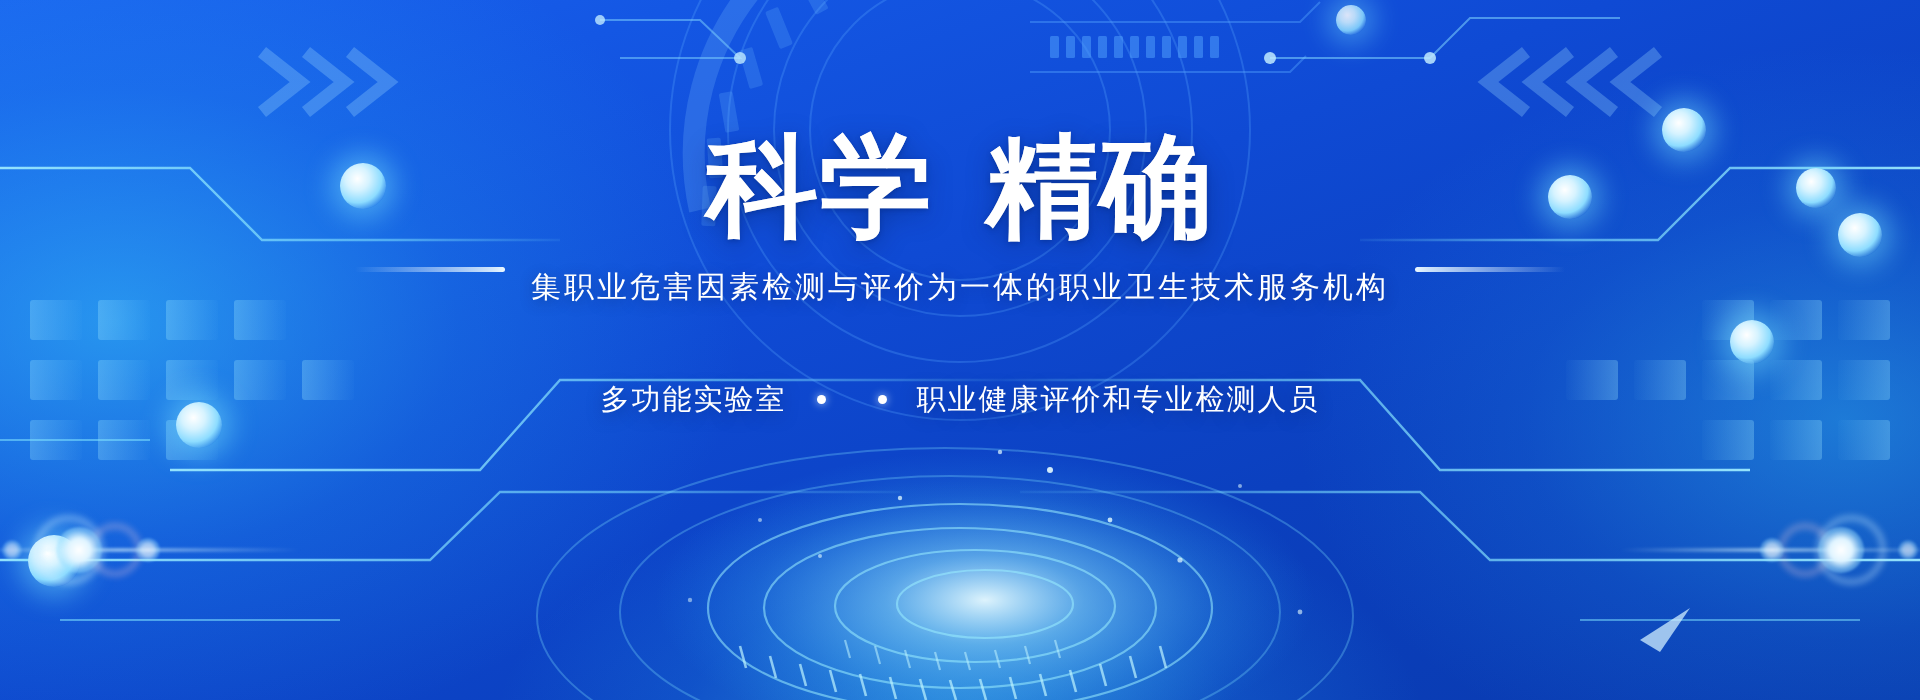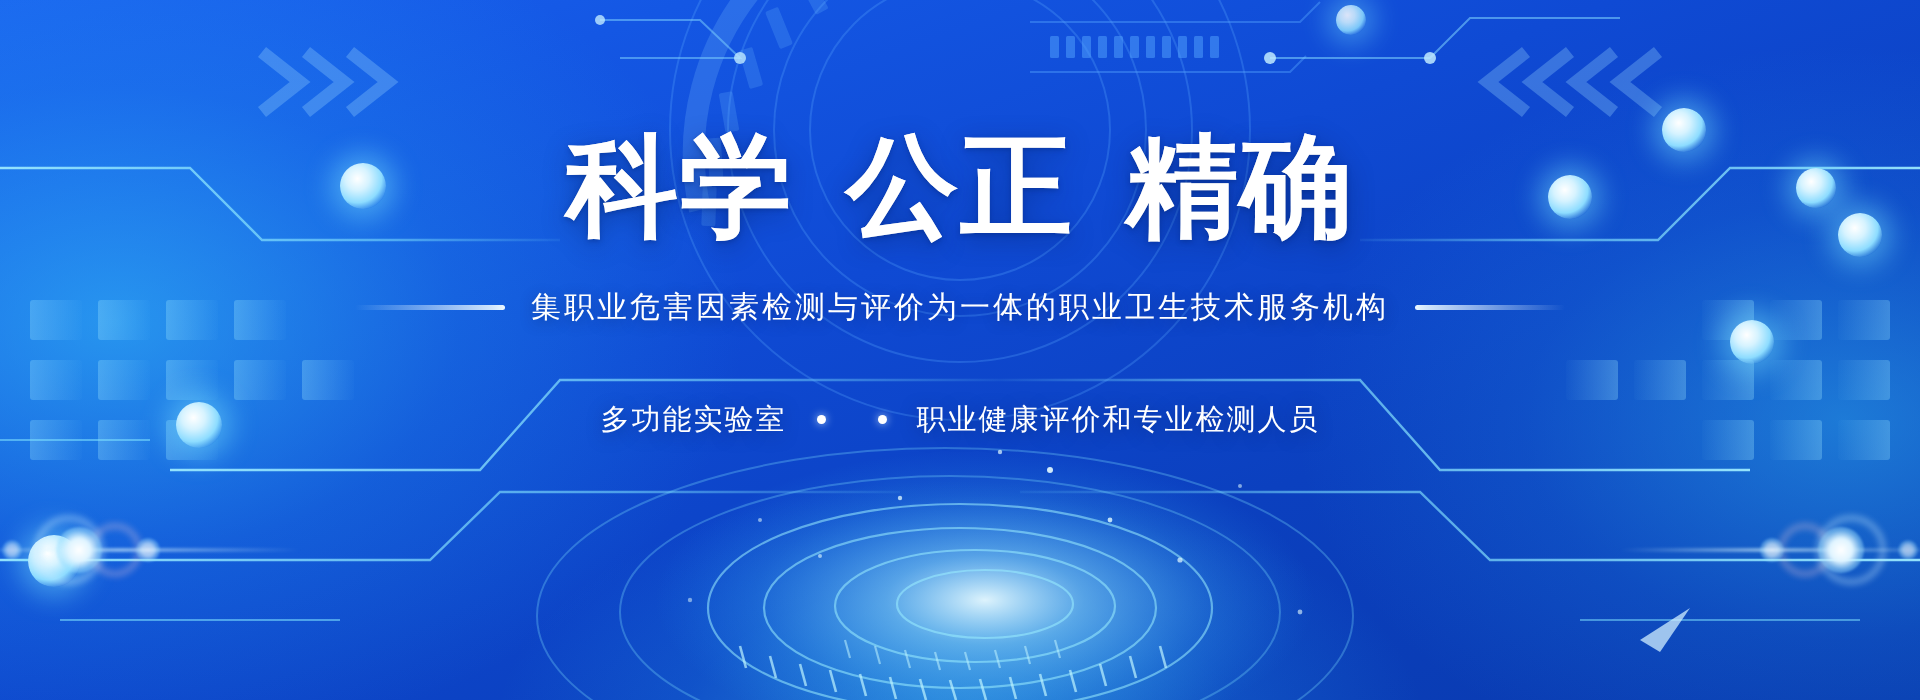--- a/index.html
+++ b/index.html
@@ -66,23 +66,23 @@
     letter-spacing:2px;
     color:#ffffff;
     background:linear-gradient(180deg,#ffffff 0%,#ffffff 52%,#f2f8ff 70%,#dbeaff 100%);
     -webkit-background-clip:text;background-clip:text;
     text-shadow:0 6px 26px rgba(3,28,95,0.42), 0 2px 5px rgba(4,35,110,0.35);
     white-space:nowrap;
   }
   .headline .word{margin:0 26px;}
 
   .sub-row{
-    display:flex;align-items:center;justify-content:center;
+    display:flex;align-items:flex-start;justify-content:center;
     gap:26px;
-    margin-top:40px;
+    margin-top:20px;
   }
   .rule{
     width:150px;height:5px;border-radius:3px;
   }
   .rule.l{background:linear-gradient(90deg,rgba(210,235,255,0) 0%,rgba(225,242,255,0.92) 92%,rgba(235,248,255,1) 100%);}
   .rule.r{background:linear-gradient(270deg,rgba(210,235,255,0) 0%,rgba(225,242,255,0.92) 92%,rgba(235,248,255,1) 100%);}
   .subtitle{
     font-size:30px;
     color:#ffffff;
     letter-spacing:3px;
@@ -361,21 +361,20 @@
     <span class="ring" style="right:128px;width:54px;height:54px;border-color:rgba(255,210,220,0.30);"></span>
     <span class="core" style="right:96px;"></span>
     <span class="core" style="right:176px;width:24px;height:24px;opacity:.7;"></span>
     <span class="core" style="right:42px;width:20px;height:20px;opacity:.6;"></span>
   </div>
 
   <div class="content">
 
     <div class="headline">
       <span class="word">科学</span>
-      <span class="word">公正</span>
       <span class="word">精确</span>
     </div>
 
     <div class="sub-row">
       <span class="rule l"></span>
       <span class="subtitle">集职业危害因素检测与评价为一体的职业卫生技术服务机构</span>
       <span class="rule r"></span>
     </div>
 
     <div class="features">

